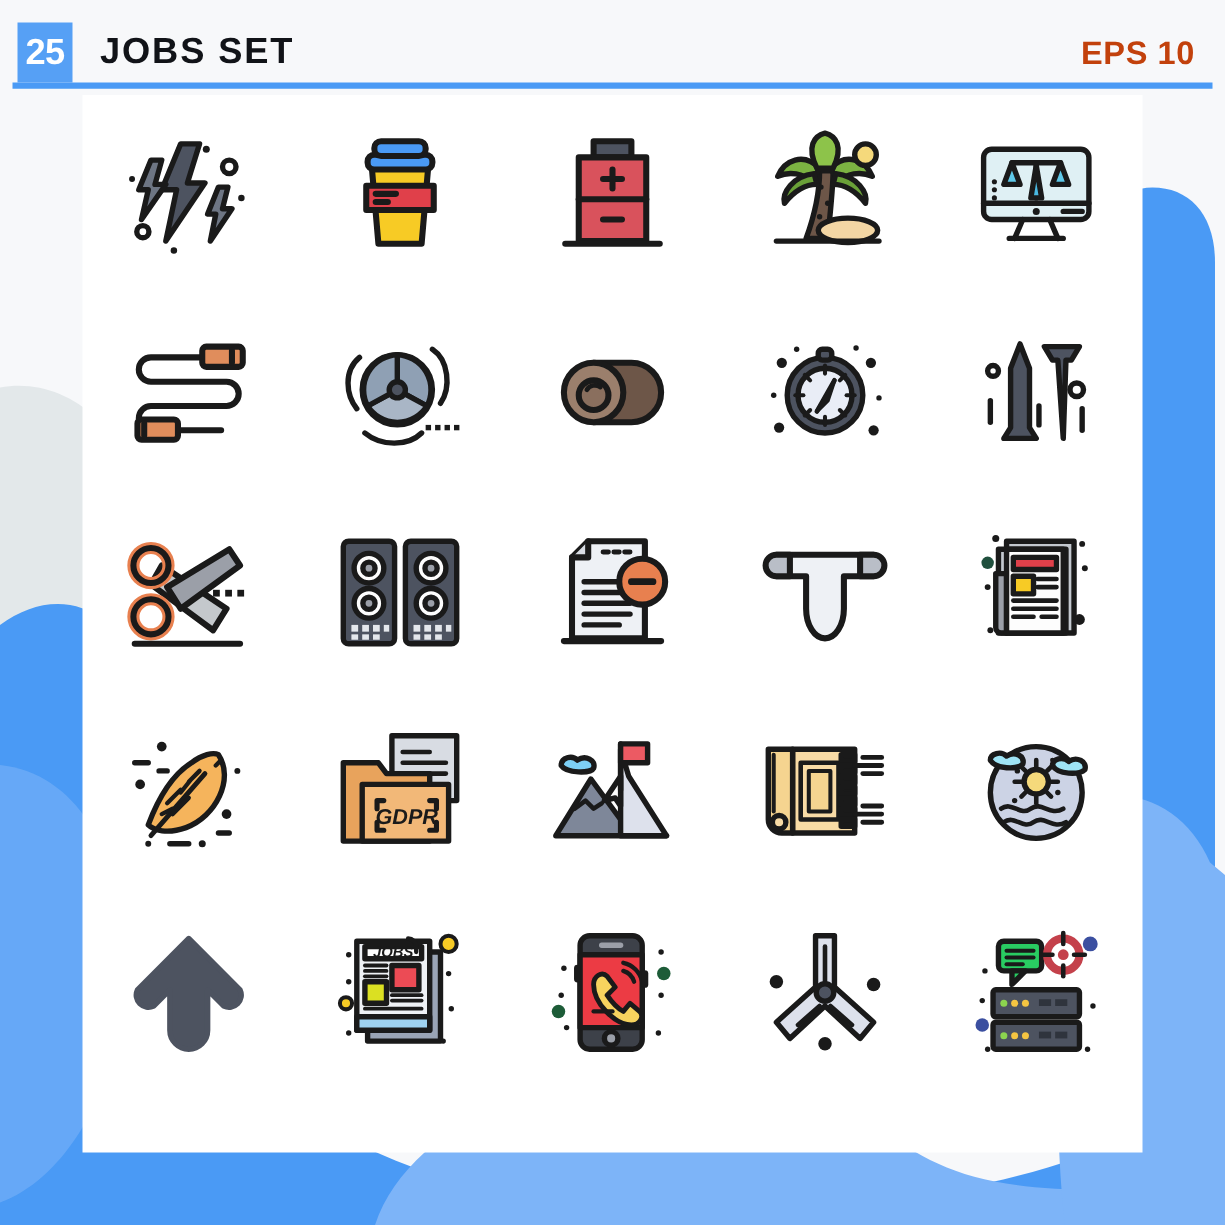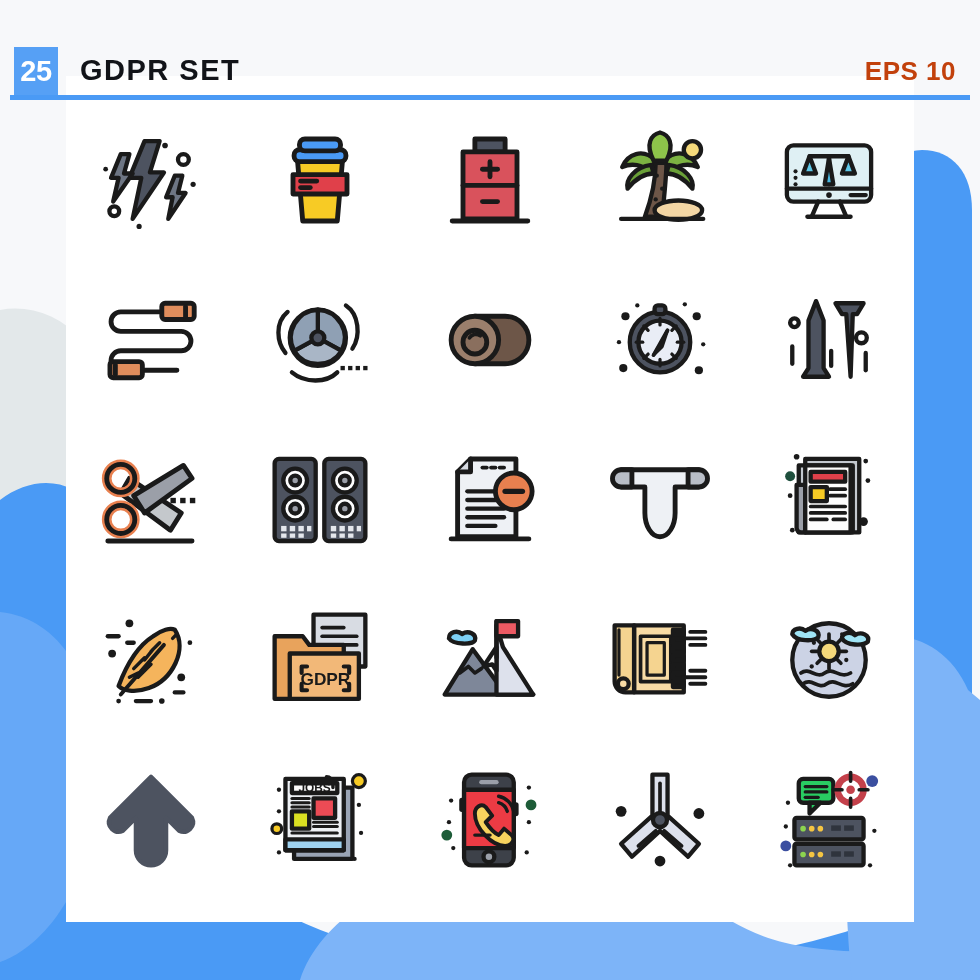--- a/index.html
+++ b/index.html
@@ -11,21 +11,21 @@
     overflow:hidden;
     position:relative;
   }
   #stage{position:absolute;inset:0;width:980px;height:980px;overflow:hidden;}
 
   
   .bg-layer{position:absolute;inset:0;z-index:0;}
 
   
   .header{
-    position:absolute;left:0;top:0;width:980px;height:72px;z-index:5;margin-top:29px;
+    position:absolute;left:0;top:0;width:980px;height:72px;z-index:5;
   }
   .header-rule{
     position:absolute;left:10px;top:66px;width:960px;height:5px;
     background:#4a9af5;
   }
   .badge{
     position:absolute;left:14px;top:18px;
     width:44px;height:48px;
     background:#56a0f5;
     color:#ffffff;
@@ -54,21 +54,21 @@
   
   .grid{
     position:absolute;left:66px;top:100px;
     width:848px;height:800px;
     display:grid;
     grid-template-columns:repeat(5,1fr);
     grid-template-rows:repeat(5,1fr);
     z-index:4;
   }
   .cell{
-    display:flex;align-items:center;justify-content:center;
+    display:flex;justify-content:center;font-style:italic;
   }
   .cell svg{display:block;}
 </style>
 </head>
 <body>
 
 <div id="stage">
 
   <svg class="bg-layer" width="980" height="980" viewBox="0 0 980 980">
     <rect x="0" y="0" width="980" height="980" fill="#f7f8fa"></rect>
@@ -84,21 +84,21 @@
 
     <path d="M470,860 C560,840 640,856 700,900 C760,944 800,960 980,948
              L980,980 L300,980 C320,920 390,878 470,860 Z" fill="#7db4f8"></path>
     <path d="M872,640 C910,628 950,648 968,690 L980,700 L980,980 L852,980
              C840,880 846,700 872,640 Z" fill="#7db4f8"></path>
     <path d="M0,612 C60,618 96,680 100,760 C104,852 60,940 0,962 Z" fill="#7db4f8" opacity="0.55"></path>
   </svg>
 
   <div class="header">
     <div class="badge">25</div>
-    <div class="title">GDPR SET</div>
+    <div class="title">JOBS SET</div>
     <div class="eps">EPS 10</div>
     <div class="header-rule"></div>
   </div>
 
   <div class="card"></div>
 
   <div class="grid">
 
     <div class="cell">
       <svg width="108" height="108" viewBox="0 0 100 100">

